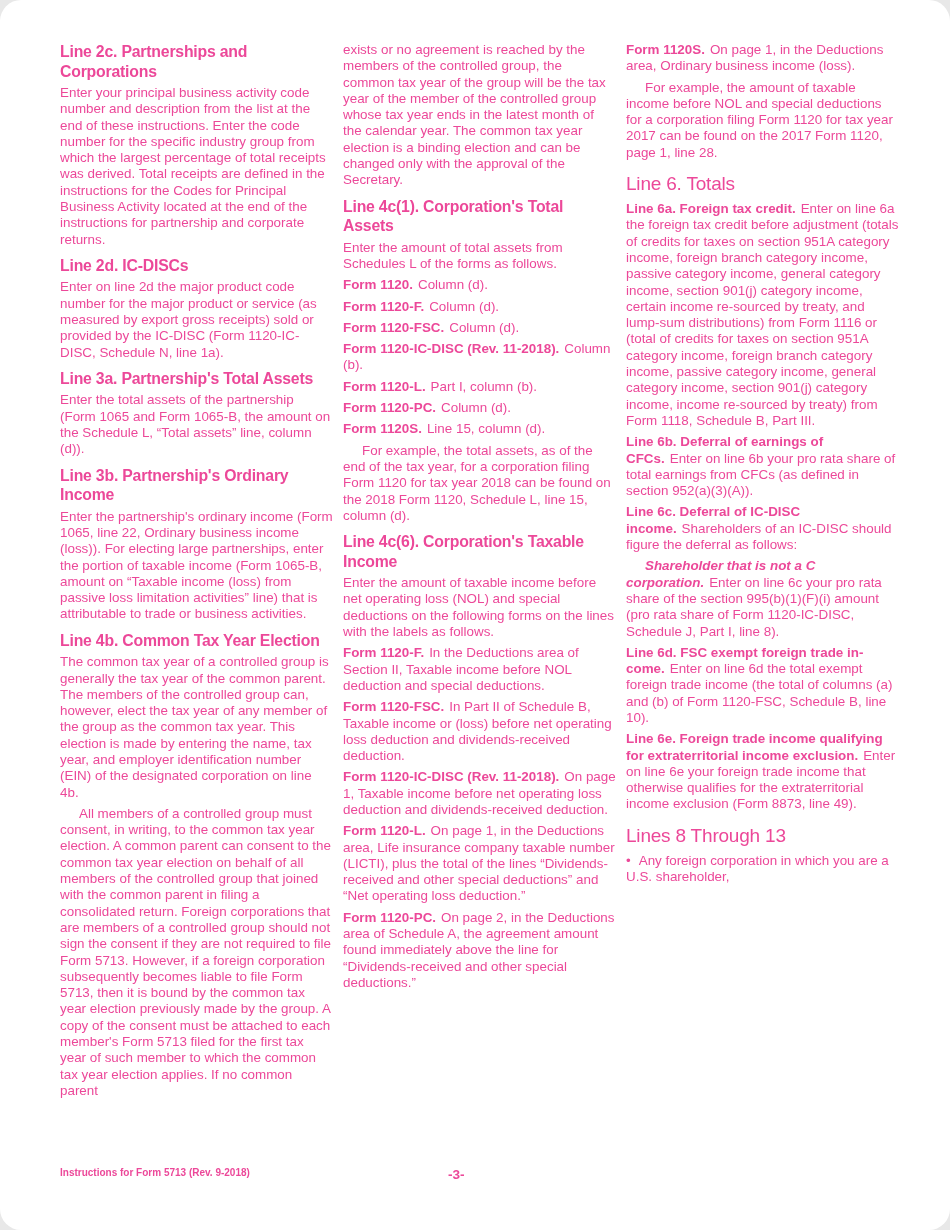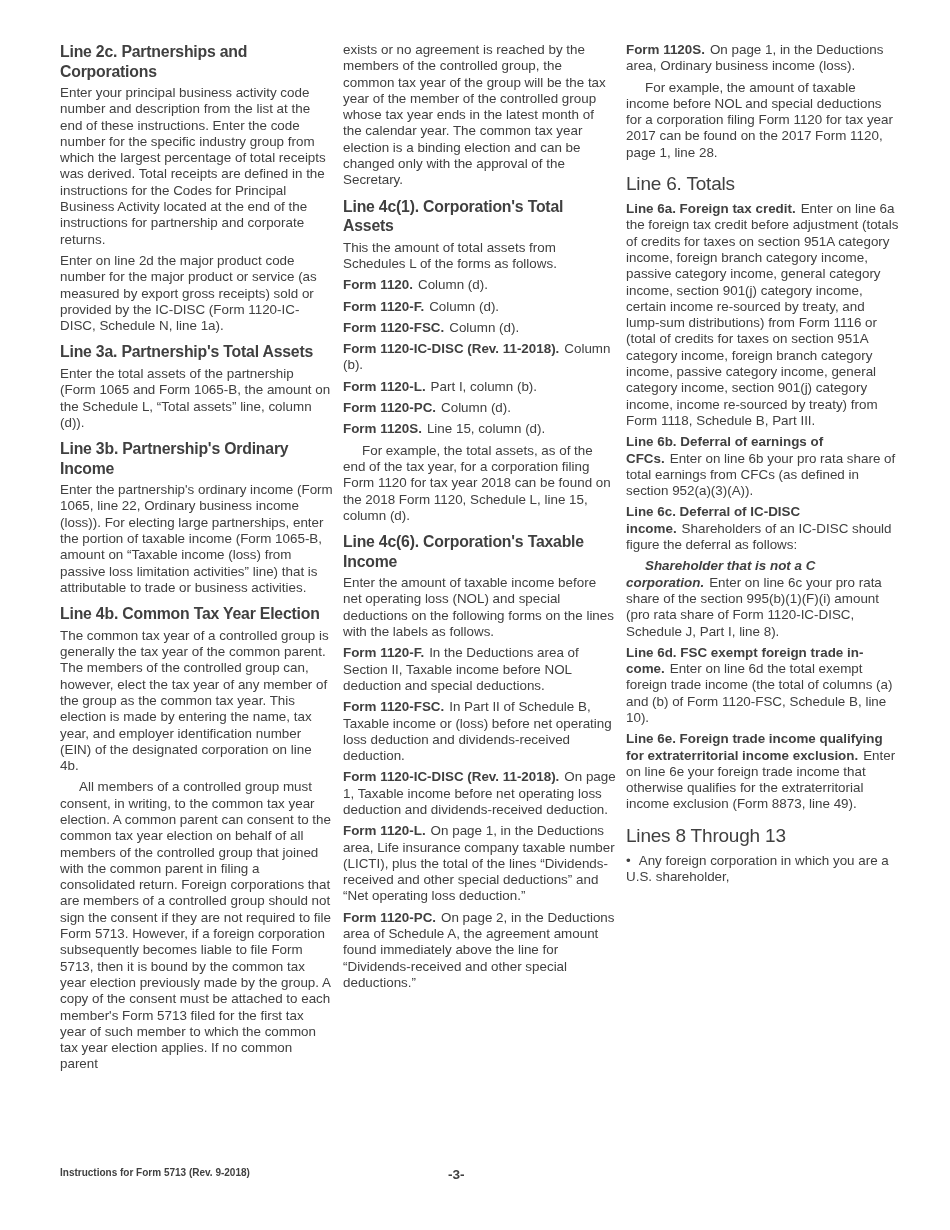--- a/index.html
+++ b/index.html
@@ -1,23 +1,24 @@
 <!DOCTYPE html>
 <html><head>
 <meta charset="utf-8">
 <style>
   html,body { margin:0; padding:0; background:#e8e8e8; }
   .page {
     position:relative;
     width:950px; height:1230px;
     background:#ffffff;
-    color:#404040;
+    color:#ec4899;
     font-family:"Liberation Sans", sans-serif;
     overflow:hidden;
     margin:0 auto;
+    border-radius:21px;
   }
   .columns {
     position:absolute; left:60px; top:42px;
     width:840px;
     display:flex; gap:10px;
     align-items:flex-start;
   }
   .col { width:273px; flex:0 0 273px; }
   .col > :first-child { margin-top:0; }
 
@@ -53,34 +54,35 @@
 </style>
 </head>
 <body>
 
 <div class="page">
   <div class="columns">
 
     <div class="col">
       <h2 class="h2">Line 2c. Partnerships and Corporations</h2>
       <p class="body">Enter your principal business activity code number and description from the list at the end of these instructions. Enter the code number for the specific industry group from which the largest percentage of total receipts was derived. Total receipts are defined in the instructions for the Codes for Principal Business Activity located at the end of the instructions for partnership and corporate returns.</p>
+      <h2 class="h2">Line 2d. IC-DISCs</h2>
       <p class="body">Enter on line 2d the major product code number for the major product or service (as measured by export gross receipts) sold or provided by the IC-DISC (Form 1120-IC-DISC, Schedule N, line 1a).</p>
       <h2 class="h2">Line 3a. Partnership's Total Assets</h2>
       <p class="body">Enter the total assets of the partnership (Form 1065 and Form 1065-B, the amount on the Schedule L, “Total assets” line, column (d)).</p>
       <h2 class="h2">Line 3b. Partnership's Ordinary Income</h2>
       <p class="body">Enter the partnership's ordinary income (Form 1065, line 22, Ordinary business income (loss)). For electing large partnerships, enter the portion of taxable income (Form 1065-B, amount on “Taxable income (loss) from passive loss limitation activities” line) that is attributable to trade or business activities.</p>
       <h2 class="h2">Line 4b. Common Tax Year Election</h2>
       <p class="body">The common tax year of a controlled group is generally the tax year of the common parent. The members of the controlled group can, however, elect the tax year of any member of the group as the common tax year. This election is made by entering the name, tax year, and employer identification number (EIN) of the designated corporation on line 4b.</p>
       <p class="body indent">All members of a controlled group must consent, in writing, to the common tax year election. A common parent can consent to the common tax year election on behalf of all members of the controlled group that joined with the common parent in filing a consolidated return. Foreign corporations that are members of a controlled group should not sign the consent if they are not required to file Form 5713. However, if a foreign corporation subsequently becomes liable to file Form 5713, then it is bound by the common tax year election previously made by the group. A copy of the consent must be attached to each member's Form 5713 filed for the first tax year of such member to which the common tax year election applies. If no common parent</p>
     </div>
 
     <div class="col">
       <p class="body">exists or no agreement is reached by the members of the controlled group, the common tax year of the group will be the tax year of the member of the controlled group whose tax year ends in the latest month of the calendar year. The common tax year election is a binding election and can be changed only with the approval of the Secretary.</p>
       <h2 class="h2">Line 4c(1). Corporation's Total Assets</h2>
-      <p class="body">This the amount of total assets from Schedules L of the forms as follows.</p>
+      <p class="body">Enter the amount of total assets from Schedules L of the forms as follows.</p>
       <p class="body"><b class="lead">Form 1120.</b><span>Column (d).</span></p>
       <p class="body"><b class="lead">Form 1120-F.</b><span>Column (d).</span></p>
       <p class="body"><b class="lead">Form 1120-FSC.</b><span>Column (d).</span></p>
       <p class="body"><b class="lead">Form 1120-IC-DISC (Rev. 11-2018).</b><span>Column (b).</span></p>
       <p class="body"><b class="lead">Form 1120-L.</b><span>Part I, column (b).</span></p>
       <p class="body"><b class="lead">Form 1120-PC.</b><span>Column (d).</span></p>
       <p class="body"><b class="lead">Form 1120S.</b><span>Line 15, column (d).</span></p>
       <p class="body indent">For example, the total assets, as of the end of the tax year, for a corporation filing Form 1120 for tax year 2018 can be found on the 2018 Form 1120, Schedule L, line 15, column (d).</p>
       <h2 class="h2">Line 4c(6). Corporation's Taxable Income</h2>
       <p class="body">Enter the amount of taxable income before net operating loss (NOL) and special deductions on the following forms on the lines with the labels as follows.</p>

